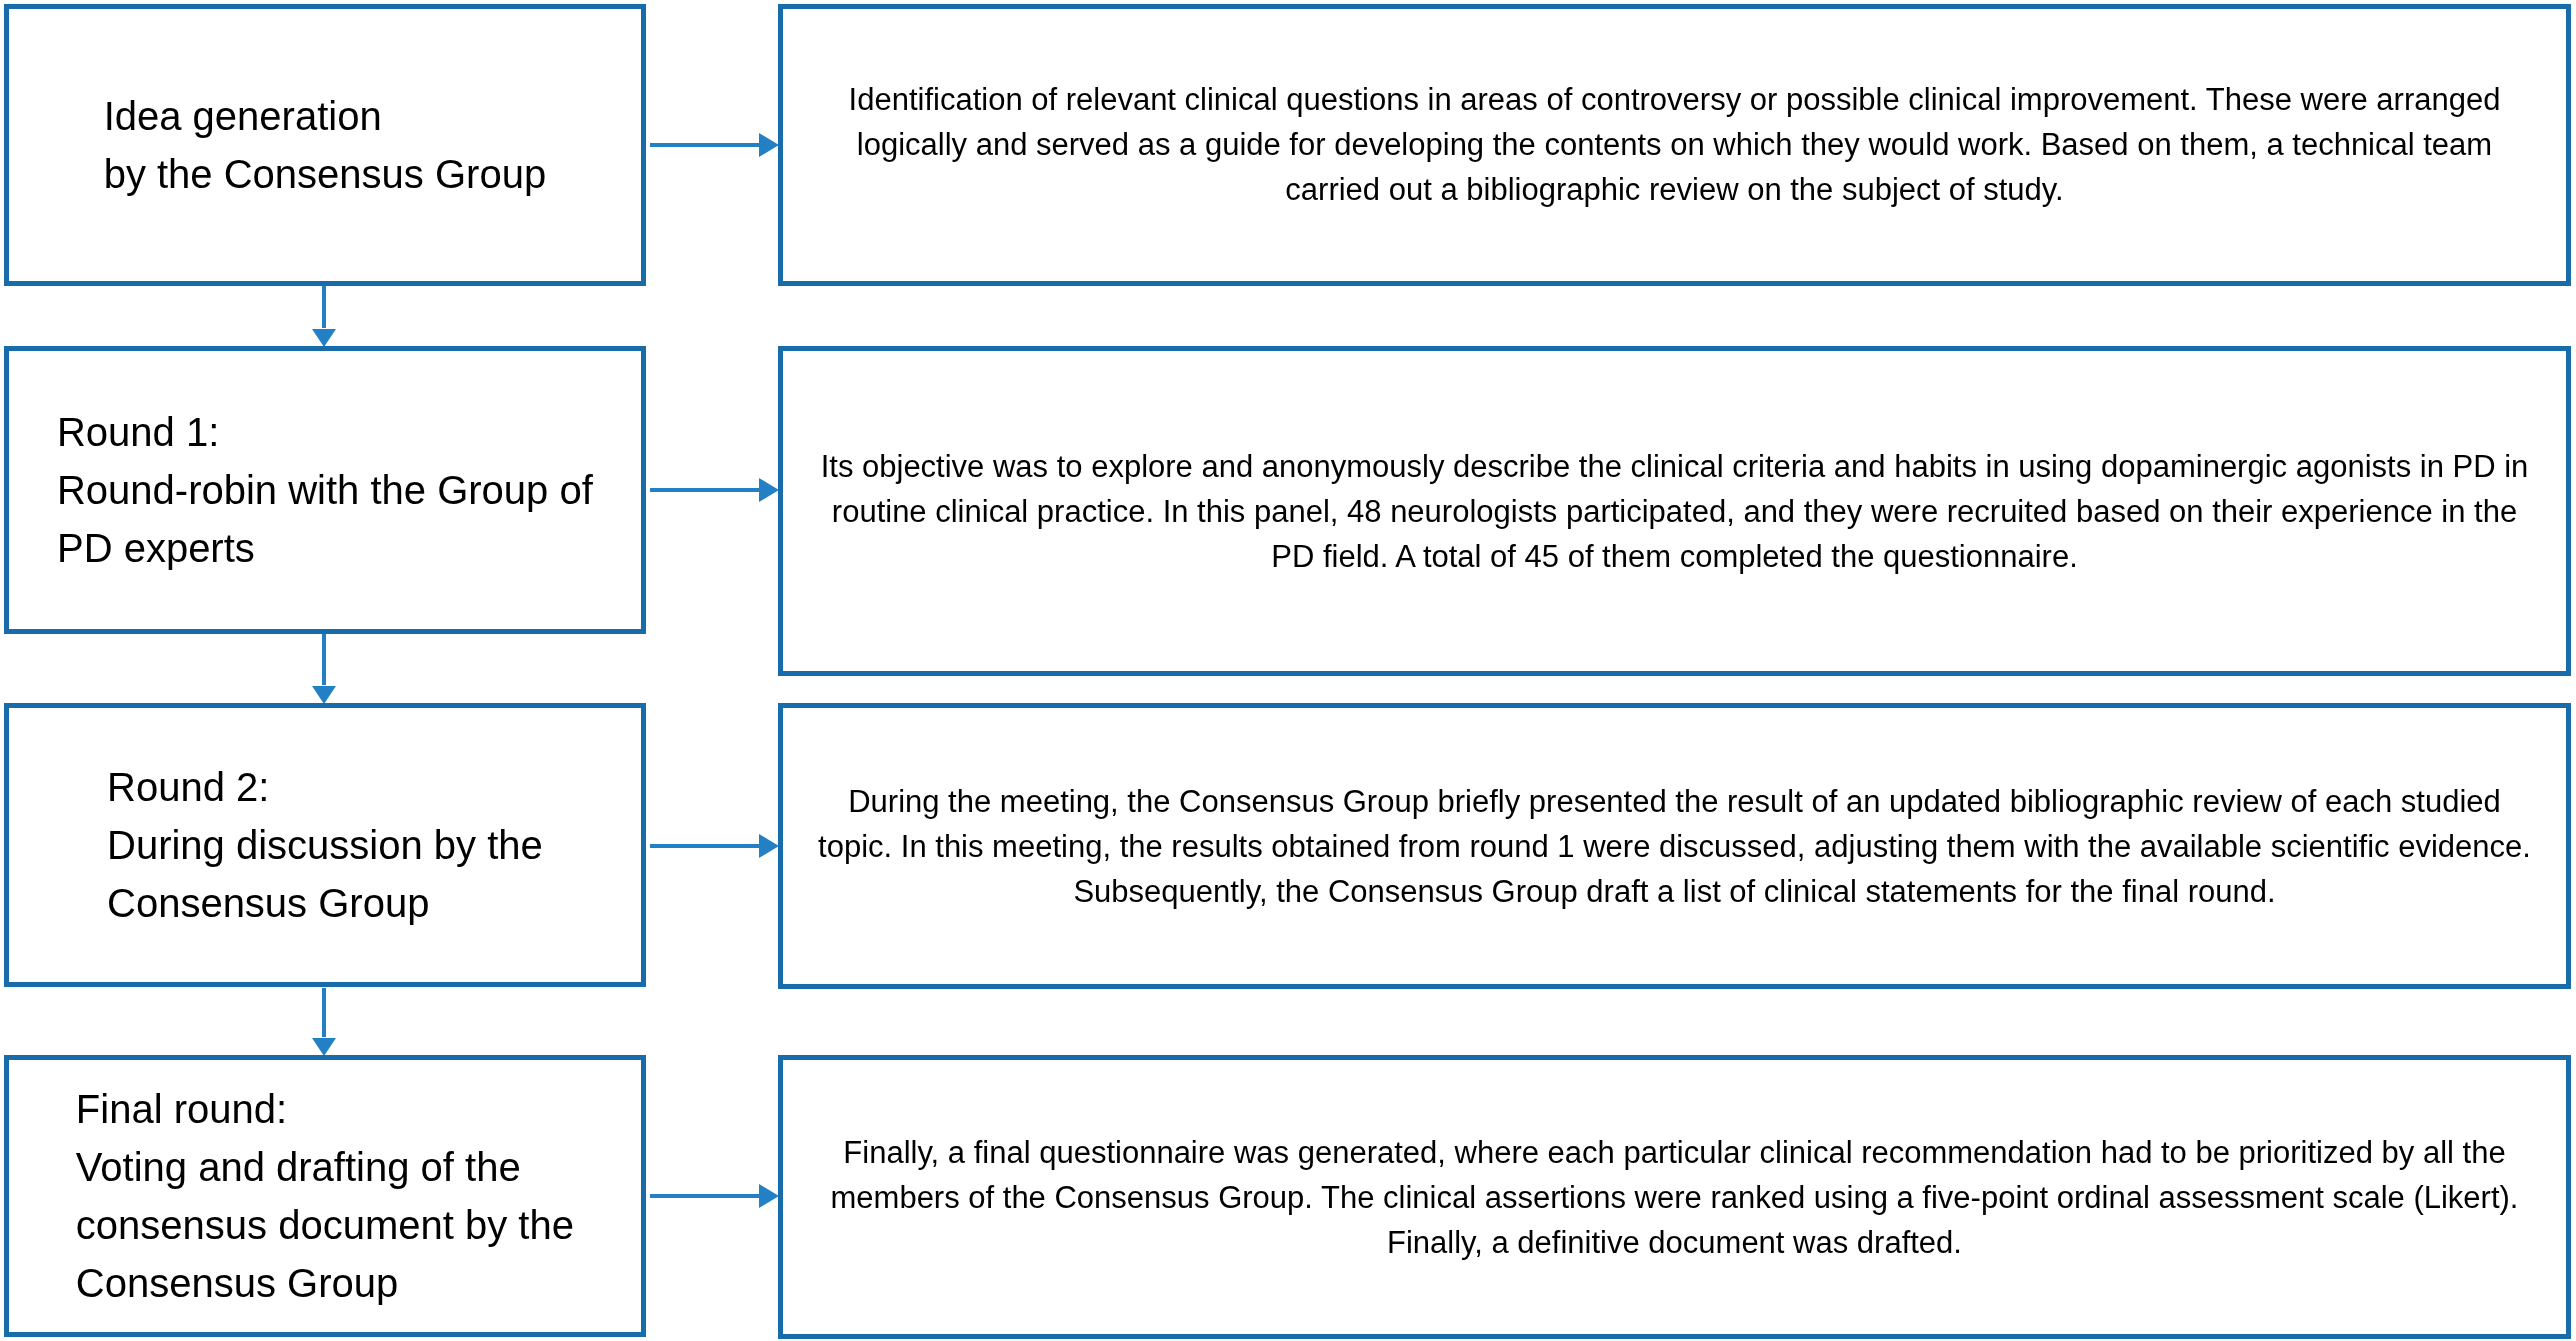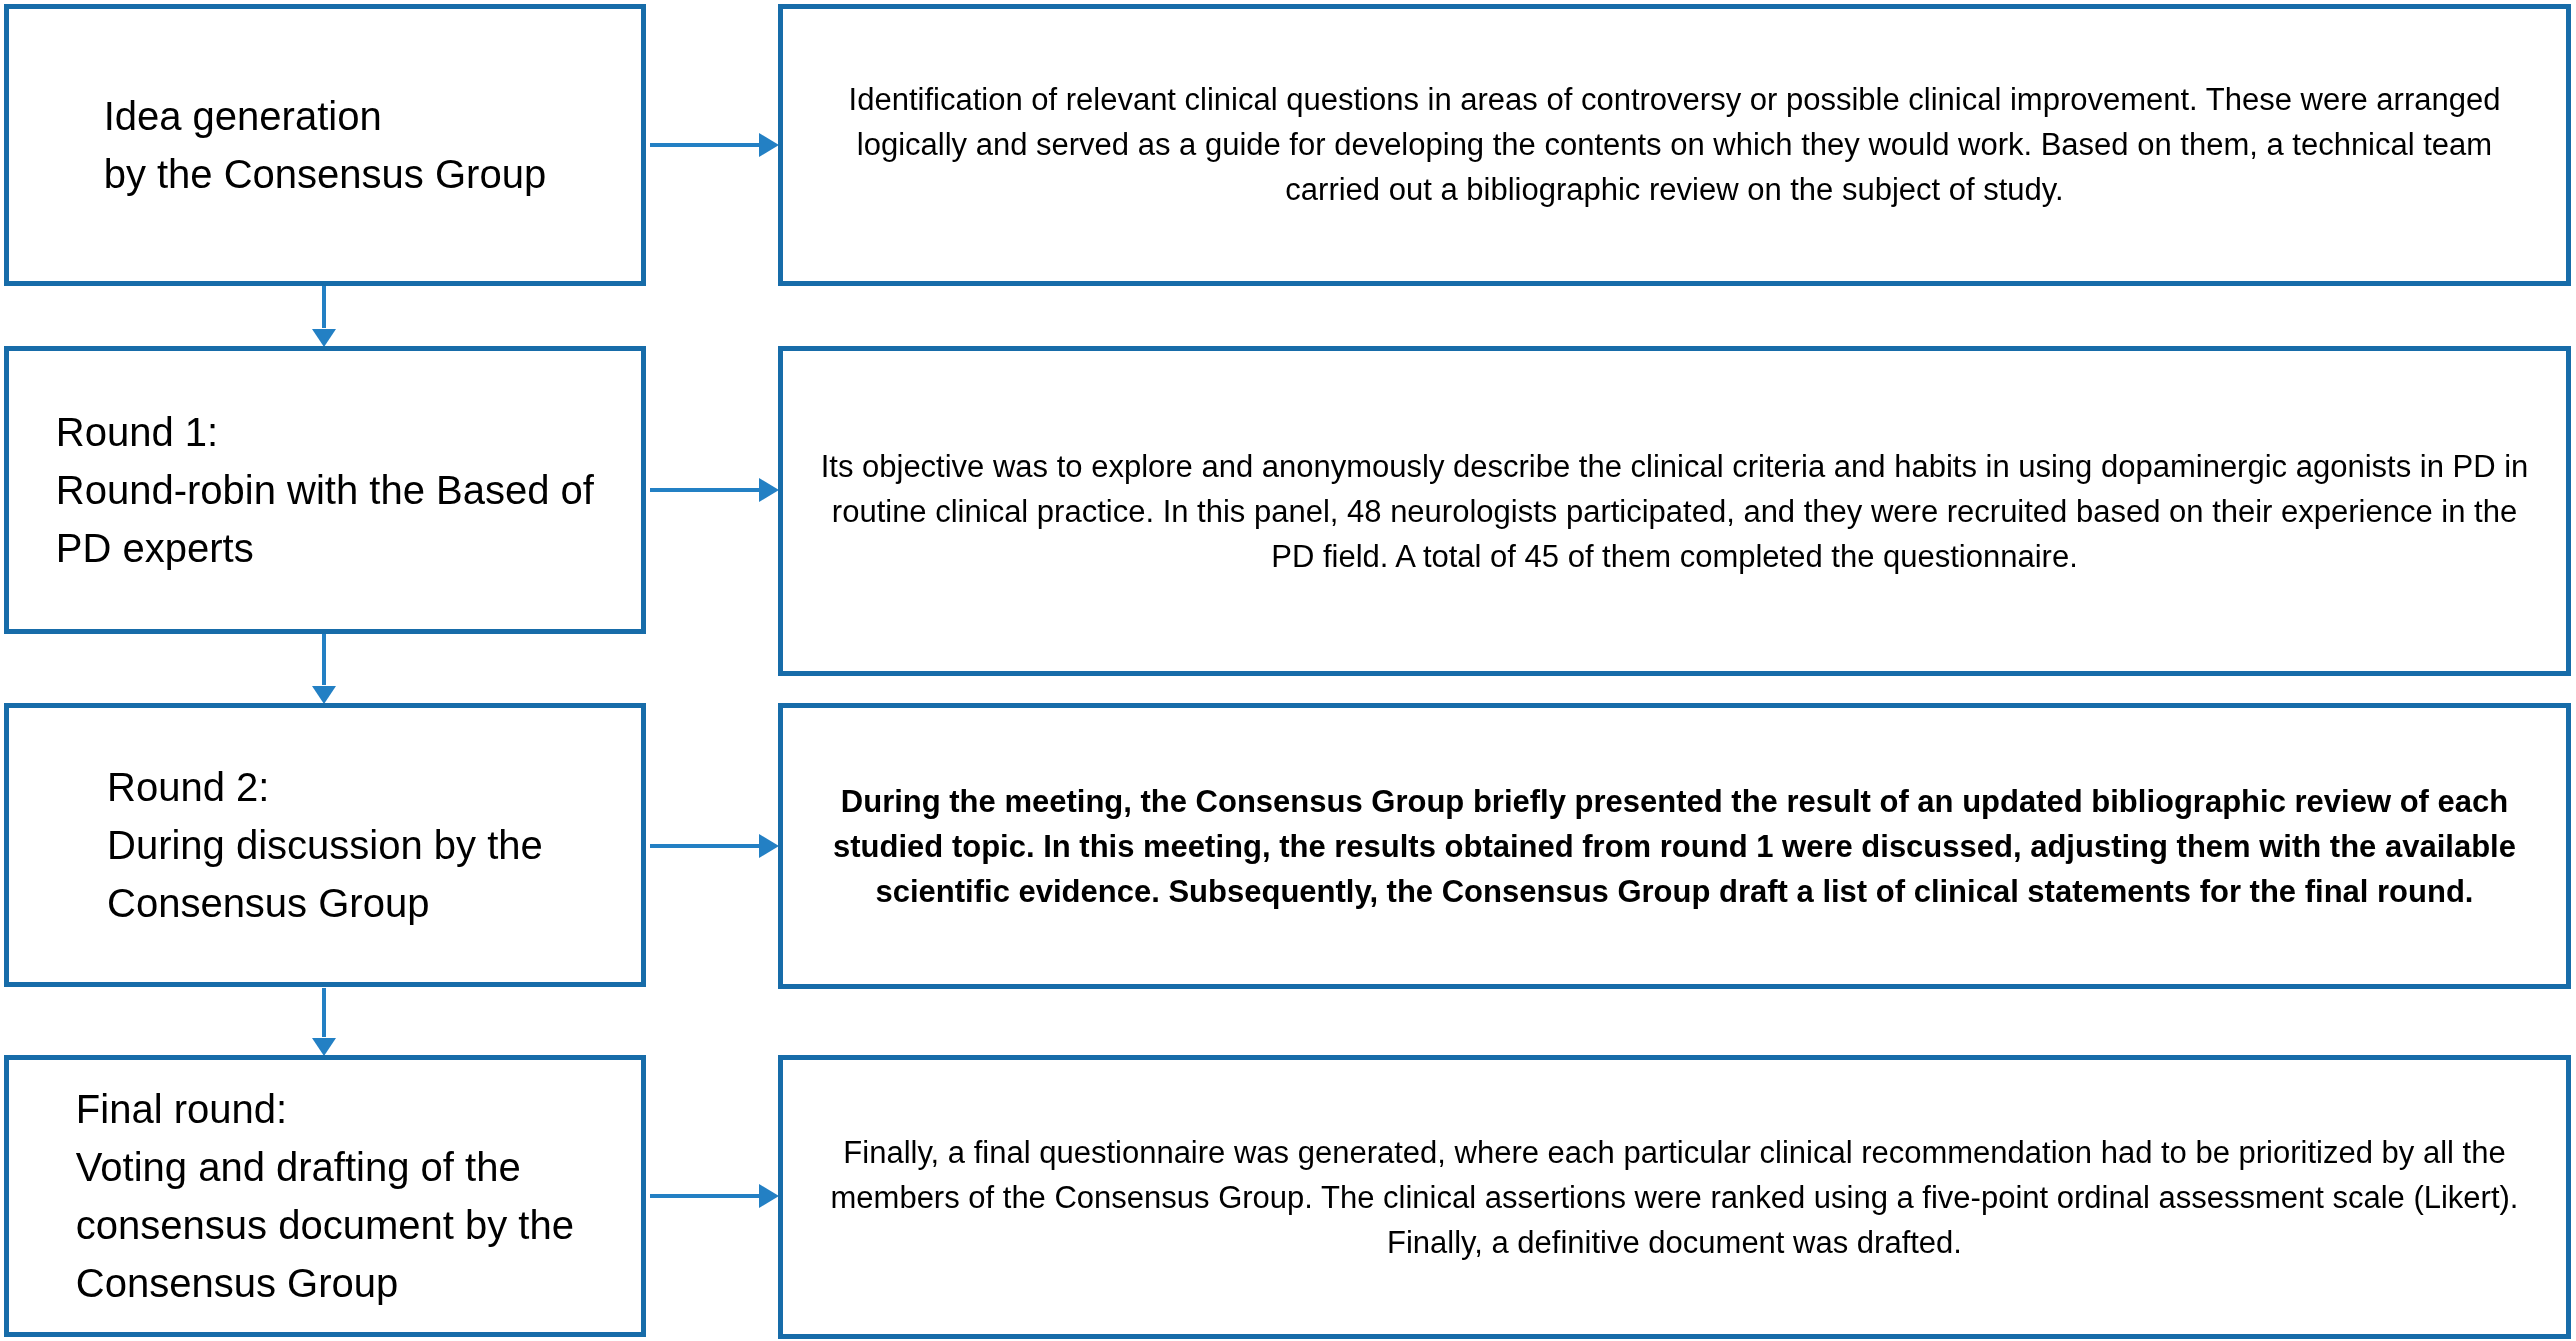--- a/index.html
+++ b/index.html
@@ -102,36 +102,36 @@
 by the Consensus Group</div>
   </div>
   <div class="h-arrow" style="top:143px;"></div>
   <div class="desc-box" style="top:3.9px; height:282px;align-items:center;">
     <div class="desc-text">Identification of relevant clinical questions in areas of controversy or possible clinical improvement. These were arranged logically and served as a guide for developing the contents on which they would work. Based on them, a technical team carried out a bibliographic review on the subject of study.</div>
   </div>
   <div class="v-arrow" style="top:286px; height:42px;"></div>
 
   <div class="step-box" style="top:346px; height:288px;">
     <div class="step-label">Round 1:
-Round-robin with the Based of
+Round-robin with the Group of
 PD experts</div>
   </div>
   <div class="h-arrow" style="top:488px;"></div>
   <div class="desc-box" style="top:346px; height:330px;">
     <div class="desc-text">Its objective was to explore and anonymously describe the clinical criteria and habits in using dopaminergic agonists in PD in routine clinical practice. In this panel, 48 neurologists participated, and they were recruited based on their experience in the PD field. A total of 45 of them completed the questionnaire.</div>
   </div>
   <div class="v-arrow" style="top:634px; height:51px;"></div>
 
   <div class="step-box" style="top:703px; height:284px;">
     <div class="step-label">Round 2:
 During discussion by the
 Consensus Group</div>
   </div>
   <div class="h-arrow" style="top:844px;"></div>
-  <div class="desc-box" style="top:703px; height:286px;font-weight:bold;">
+  <div class="desc-box" style="top:703px; height:286px;">
     <div class="desc-text">During the meeting, the Consensus Group briefly presented the result of an updated bibliographic review of each studied topic. In this meeting, the results obtained from round 1 were discussed, adjusting them with the available scientific evidence. Subsequently, the Consensus Group draft a list of clinical statements for the final round.</div>
   </div>
   <div class="v-arrow" style="top:988px; height:49px;"></div>
 
   <div class="step-box" style="top:1055px; height:282px;">
     <div class="step-label">Final round:
 Voting and drafting of the
 consensus document by the
 Consensus Group</div>
   </div>

